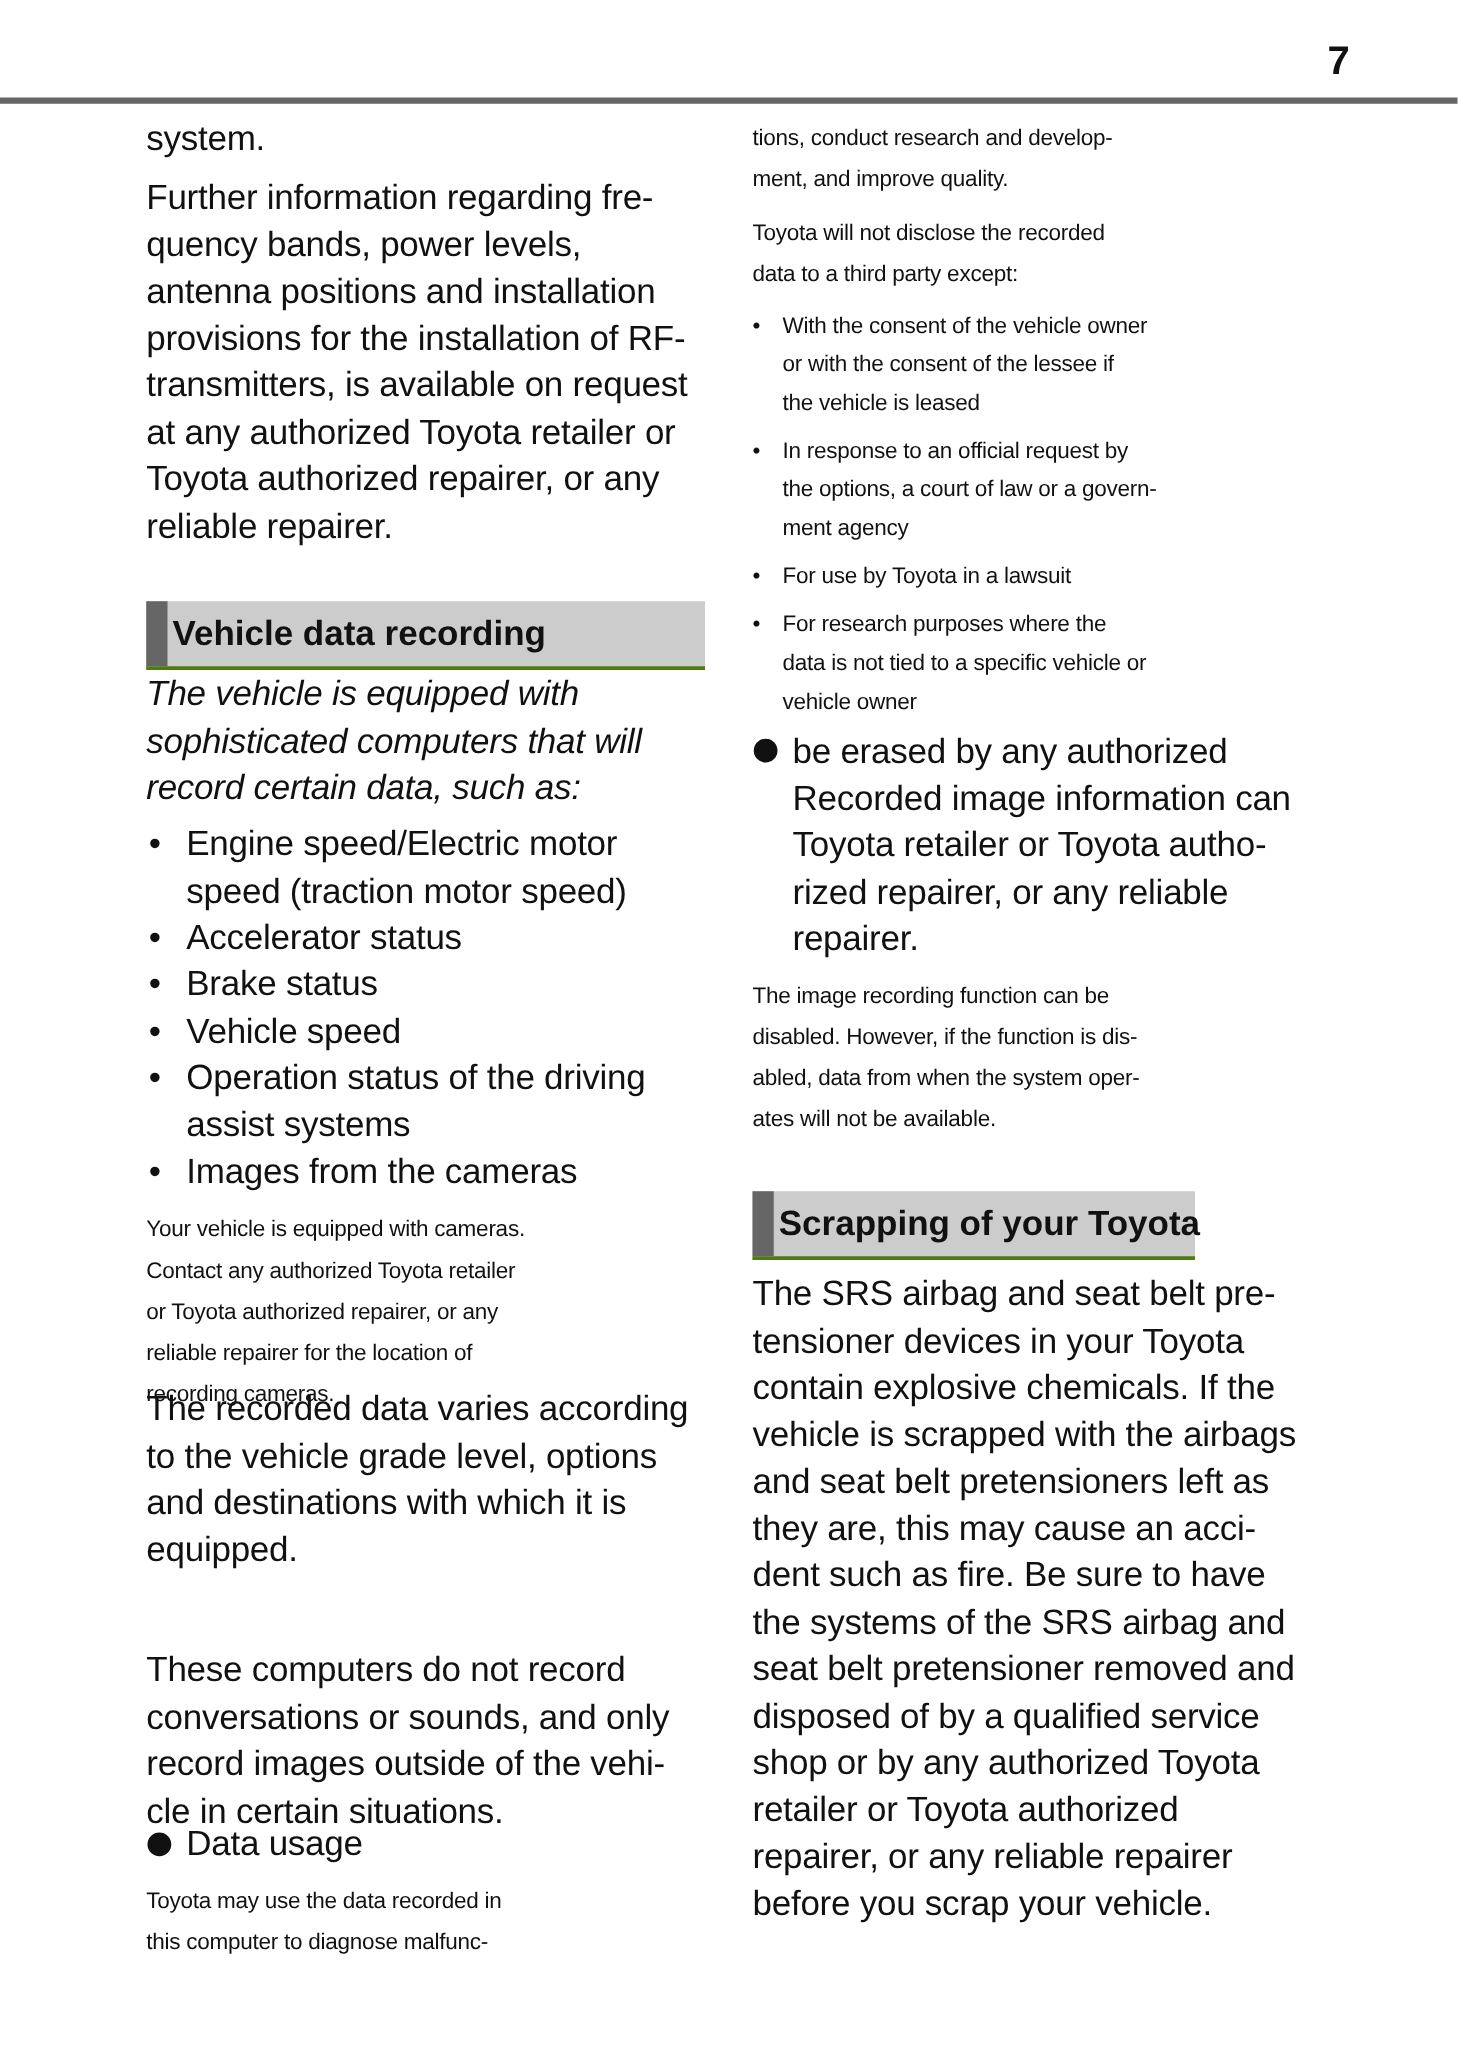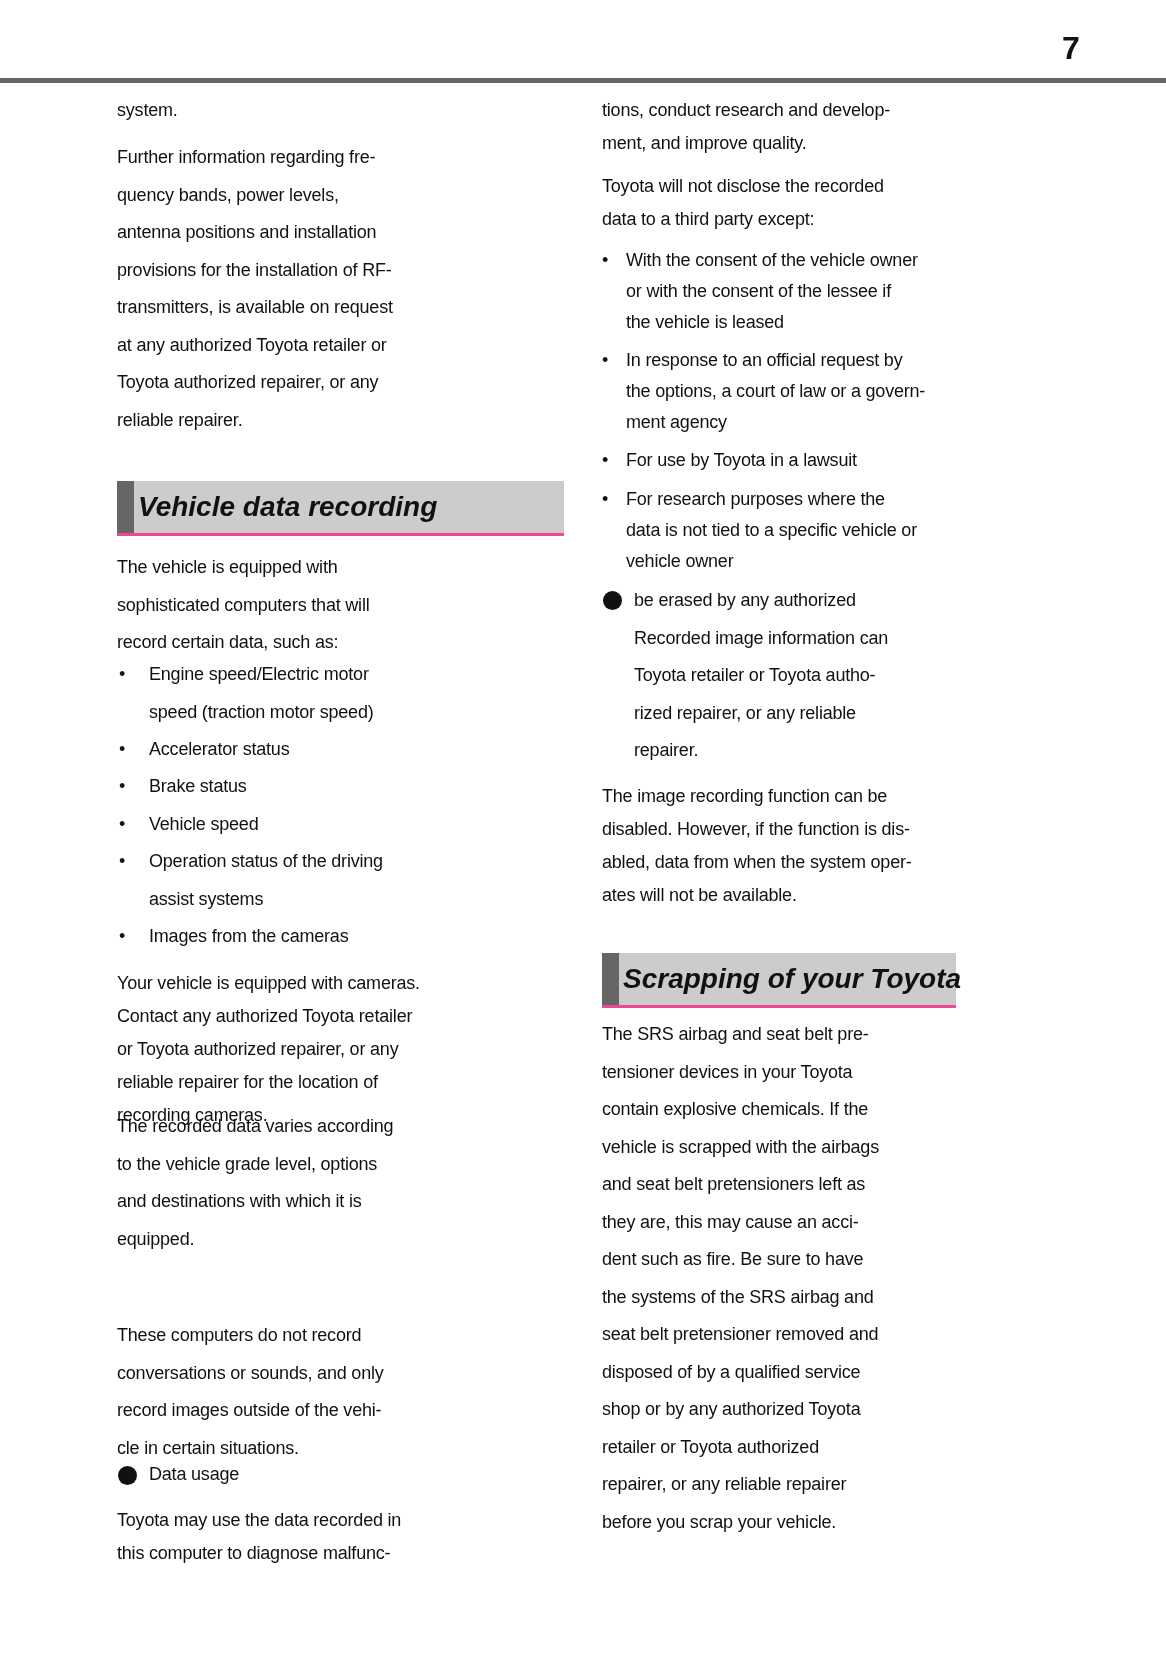--- a/index.html
+++ b/index.html
@@ -36,39 +36,38 @@
     .col {
       position: absolute;
       top: 0;
     }
     .col-left { left: 117px; width: 448px; }
     .col-right { left: 602px; width: 446px; }
 
     .blk { position: absolute; left: 0; margin: 0; }
 
     .p-lg {
-      font-size: 18px;
+      font-size: 28px;
       line-height: 37.5px;
       letter-spacing: -0.2px;
     }
     .p-sm {
       font-size: 18px;
       line-height: 33px;
       letter-spacing: -0.2px;
     }
     .line { display: block; white-space: nowrap; }
 
     .section-heading {
       position: absolute;
       left: 0;
       height: 52px;
       background: #cccccc;
-      border-bottom: 3px solid #ec4899;
+      border-bottom: 3px solid #4d7c0f;
       box-sizing: content-box;
-      font-style: italic;
     }
     .section-heading .bar {
       position: absolute;
       left: 0;
       top: 0;
       width: 17px;
       height: 52px;
       background: #666666;
     }
     .section-heading .title {
@@ -131,21 +130,21 @@
     <span class="line">at any authorized Toyota retailer or</span>
     <span class="line">Toyota authorized repairer, or any</span>
     <span class="line">reliable repairer.</span>
   </p>
 
   <div class="section-heading" style="top:481px; width:447px;">
     <div class="bar"></div>
     <div class="title">Vehicle data recording</div>
   </div>
 
-  <p class="blk p-lg" style="top:549px;">
+  <p class="blk p-lg" style="top:536px;font-style:italic;">
     <span class="line">The vehicle is equipped with</span>
     <span class="line">sophisticated computers that will</span>
     <span class="line">record certain data, such as:</span>
   </p>
 
   <div>
     <div class="bullet-item p-lg" style="top:656px;">
       <span class="dot">•</span>
       <span class="txt">
         <span class="line">Engine speed/Electric motor</span>

